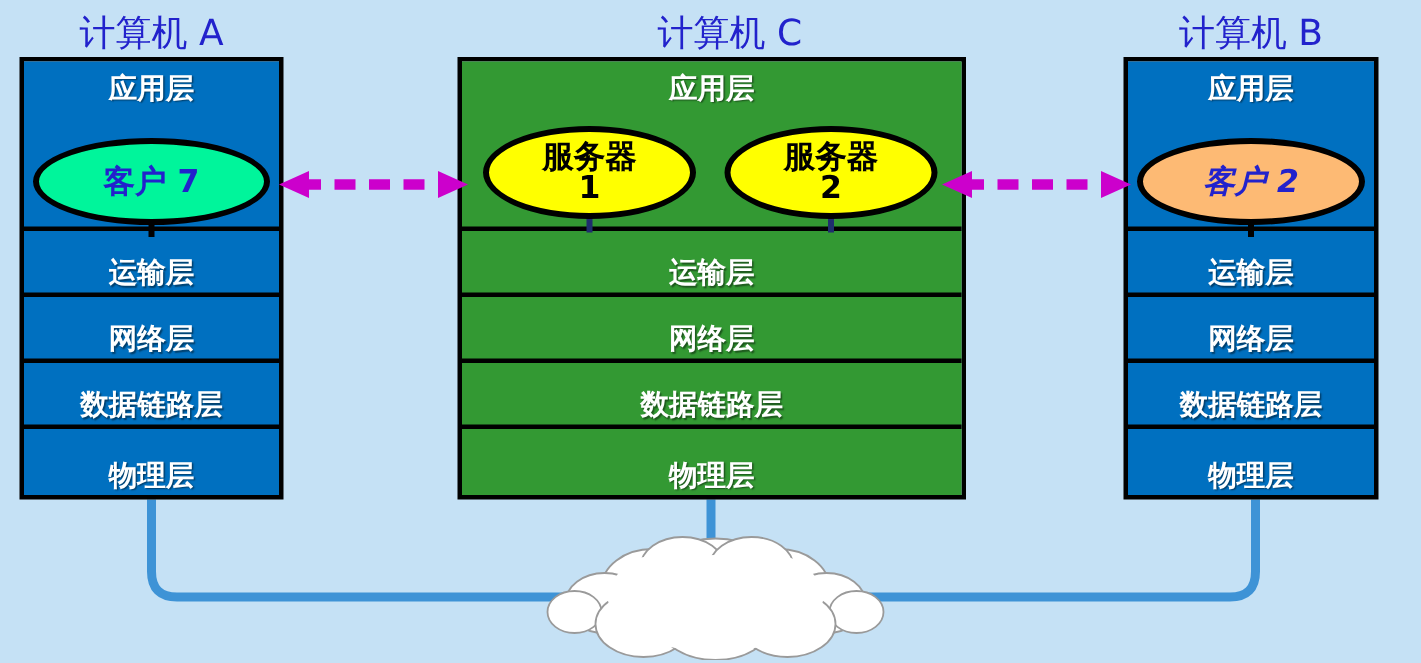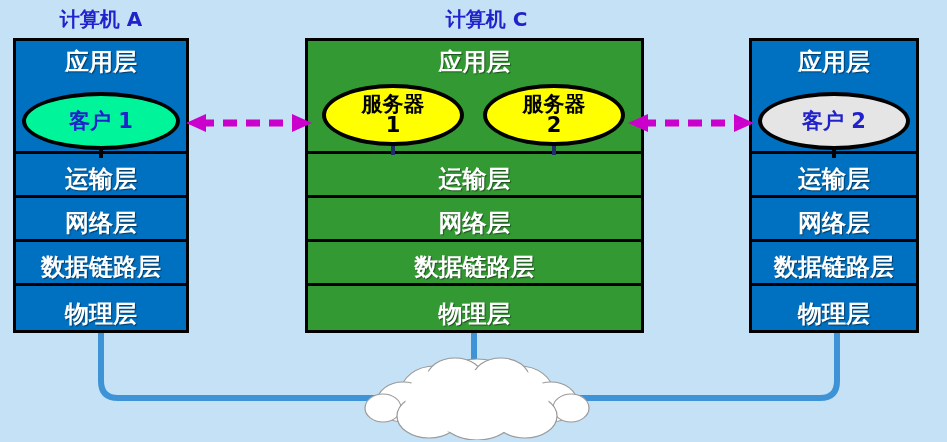--- a/index.html
+++ b/index.html
@@ -15,22 +15,22 @@
     overflow: hidden;
   }
   #stage {
     position: absolute;
     left: 0; top: 0;
     width: 947px; height: 442px;
   }
   
   .comp-title {
     position: absolute;
-    font-size: 20px;
-    font-weight: bold;
+    font-size: 24px;
+    font-weight: normal;
     color: #2222cc;
     letter-spacing: 0px;
     white-space: nowrap;
     text-align: center;
   }
   
   .stack {
     position: absolute;
     border: 3px solid #000;
     box-sizing: border-box;
@@ -41,21 +41,21 @@
     position: relative;
     box-sizing: border-box;
     display: flex;
     align-items: flex-end;
     justify-content: center;
     border-bottom: 3px solid #000;
   }
   .layer:last-child { border-bottom: none; }
   .layer-label {
     color: #ffffff;
-    font-size: 24px;
+    font-size: 19px;
     font-weight: bold;
     text-shadow: 1px 1px 1px rgba(0,0,0,0.45);
     white-space: nowrap;
   }
   .layer.app {
     align-items: flex-start;
     justify-content: center;
     padding-top: 5px;
   }
   .stack.blue .layer { background: #0070c0; }
@@ -167,21 +167,21 @@
       <span class="layer-label">数据链路层</span>
     </div>
     <div class="layer" style="height:45px;">
       <span class="layer-label">物理层</span>
     </div>
   </div>
 
   <div class="stem" style="left:99px; top:140px; width:4px; height:18px;"></div>
 
   <div class="node client" style="left:22px; top:92px; width:158px; height:58px; background:#00f59b;">
-    <span class="nlabel">客户 1</span>
+    <span class="nlabel">客户 7</span>
   </div>
 
   <div class="comp-title" style="left:317px; top:6px; width:339px;">计算机 C</div>
 
   <div class="stack green" style="left:305px; top:38px; width:339px; height:295px;">
     <div class="layer app" style="height:115px;">
       <span class="layer-label">应用层</span>
     </div>
     <div class="layer" style="height:45px;">
       <span class="layer-label">运输层</span>
@@ -203,40 +203,41 @@
   <div class="node server" style="left:322px; top:84px; width:142px; height:62px; background:#ffff00;">
     <span class="nlabel">服务器</span>
     <span class="nnum">1</span>
   </div>
 
   <div class="node server" style="left:483px; top:84px; width:142px; height:62px; background:#ffff00;">
     <span class="nlabel">服务器</span>
     <span class="nnum">2</span>
   </div>
 
+  <div class="comp-title" style="left:749px; top:6px; width:170px;">计算机 B</div>
 
   <div class="stack blue" style="left:749px; top:38px; width:170px; height:295px;">
     <div class="layer app" style="height:115px;">
       <span class="layer-label">应用层</span>
     </div>
     <div class="layer" style="height:45px;">
       <span class="layer-label">运输层</span>
     </div>
     <div class="layer" style="height:45px;">
       <span class="layer-label">网络层</span>
     </div>
     <div class="layer" style="height:45px;">
       <span class="layer-label">数据链路层</span>
     </div>
     <div class="layer" style="height:45px;">
       <span class="layer-label">物理层</span>
     </div>
   </div>
   <div class="stem" style="left:832px; top:140px; width:4px; height:18px;"></div>
-  <div class="node client" style="left:758px; top:92px; width:152px; height:58px; background:#e5e5e5;">
+  <div class="node client" style="left:758px; top:92px; width:152px; height:58px; background:#fdba74;font-style:italic;">
     <span class="nlabel">客户 2</span>
   </div>
 
   <svg class="arrow-svg" style="left:186px; top:108px; width:126px; height:30px;" viewBox="0 0 126 30">
     <line x1="14" y1="15" x2="112" y2="15" stroke="#cc00cc" stroke-width="7" stroke-dasharray="14,9"></line>
     <polygon points="0,15 20,6 20,24" fill="#cc00cc"></polygon>
     <polygon points="126,15 106,6 106,24" fill="#cc00cc"></polygon>
   </svg>
 
   <svg class="arrow-svg" style="left:628px; top:108px; width:126px; height:30px;" viewBox="0 0 126 30">

